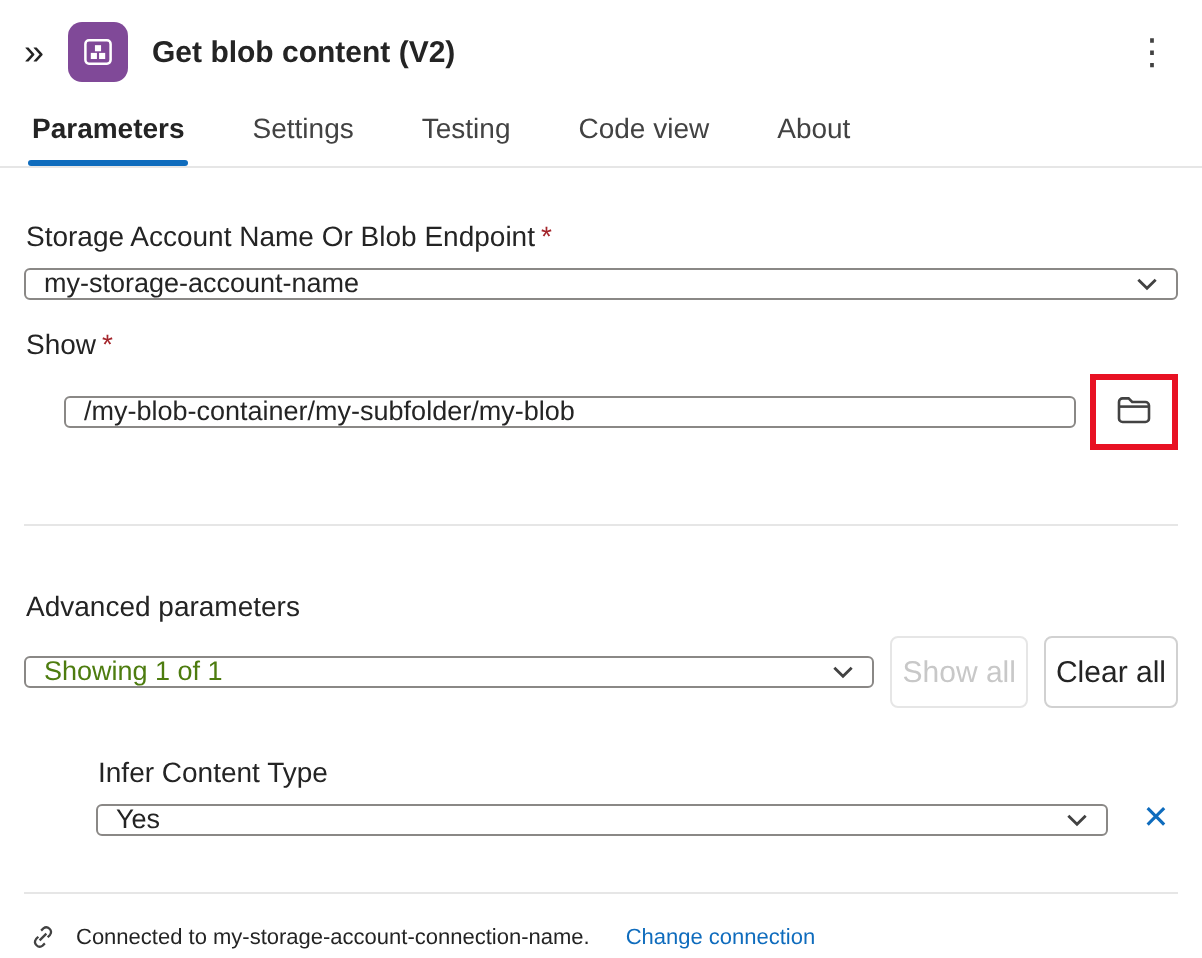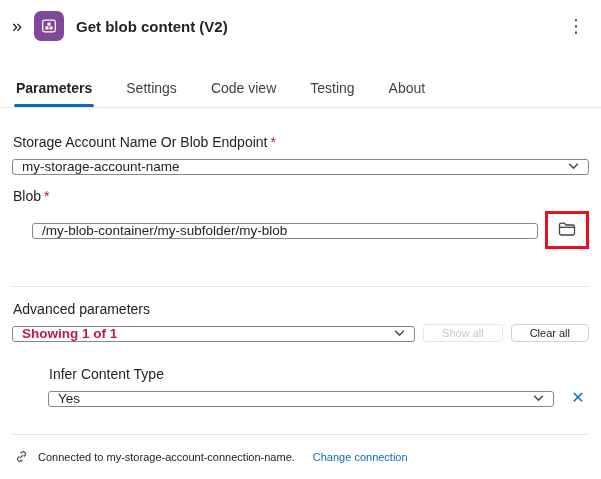--- a/index.html
+++ b/index.html
@@ -17,21 +17,21 @@
   .collapse-btn { font-size: 18px; color: #242424; margin-right: 10px; cursor: pointer; line-height: 1; padding: 2px 2px; }
   .connector-icon {
     width: 30px; height: 30px; border-radius: 7px; background: #804998;
     display: flex; align-items: center; justify-content: center; margin-right: 12px; flex: none;
   }
   .title { font-size: 15px; font-weight: 700; color: #242424; flex: 1; }
   .menu-btn { font-size: 18px; color: #424242; padding: 2px 6px; cursor: pointer; line-height: 1; }
 
   
   .tabs { display: flex; padding: 14px 0 0 14px; }
-  .tab { margin-right: 30px; padding: 0 2px 11px 2px; font-size: 14px; color: #424242; position: relative; cursor: pointer; margin-top: 24px; }
+  .tab { margin-right: 30px; padding: 0 2px 11px 2px; font-size: 14px; color: #424242; position: relative; cursor: pointer; }
   .tab.active span { font-weight: 700; color: #242424; }
   .tab.active::after {
     content: ""; position: absolute; left: 0; right: 0; bottom: 0;
     height: 3px; background: #0F6CBD; border-radius: 2px;
   }
   .divider { height: 1px; background: #E6E6E6; }
 
   .content { padding: 0 12px; }
 
   .field-label { font-size: 14px; color: #242424; margin: 0 0 7px 1px; }
@@ -53,27 +53,27 @@
   .blob-row .textbox { flex: 1; }
   .folder-annotation {
     margin-left: 7px; border: 3px solid #E81123;
     width: 44px; height: 38px; flex: none;
     display: flex; align-items: center; justify-content: center; background: #fff;
   }
   .folder-btn { background: none; border: none; cursor: pointer; display: flex; padding: 2px; }
 
   .divider-mid { margin-top: 37px; }
 
-  .group-advanced { margin-top: 14px; }
+  .group-advanced { margin-top: 32px; }
   .adv-row { display: flex; align-items: center; gap: 8px; }
   .adv-combo { flex: 1; }
-  .adv-combo input { color: #be185d; font-weight: bold; }
+  .adv-combo input { color: #4d7c0f; }
   .btn {
-    height: 18px; padding: 0 18px; background: #fff; border: 1px solid #D1D1D1;
-    border-radius: 4px; font-size: 11px; color: #242424; font-family: inherit; cursor: pointer; flex: none;
+    height: 36px; padding: 0 5px; background: #fff; border: 1px solid #D1D1D1;
+    border-radius: 4px; font-size: 15px; color: #242424; font-family: inherit; cursor: pointer; flex: none;
   }
   .btn.disabled { color: #C8C8C8; border-color: #E6E6E6; cursor: default; }
 
   .group-infer { margin-top: 24px; margin-left: 36px; }
   .infer-row { display: flex; align-items: center; }
   .infer-combo { flex: 1; }
   .dismiss-btn {
     margin-left: 13px; color: #0F6CBD; font-size: 16px; width: 22px; text-align: center;
     background: none; border: none; cursor: pointer; font-family: inherit; line-height: 1;
   }
@@ -103,24 +103,24 @@
   </div>
 
   <div class="tabs">
     <div class="tab active">
       <span>Parameters</span>
     </div>
     <div class="tab">
       <span>Settings</span>
     </div>
     <div class="tab">
+      <span>Testing</span>
+    </div>
+    <div class="tab">
       <span>Code view</span>
-    </div>
-    <div class="tab">
-      <span>Testing</span>
     </div>
     <div class="tab">
       <span>About</span>
     </div>
   </div>
   <div class="divider"></div>
 
   <div class="content">
 
     <div class="group-storage">
@@ -132,21 +132,21 @@
         <span class="chev">
           <svg width="13" height="13" viewBox="0 0 12 12">
               <path d="M2 4l4 4 4-4" fill="none" stroke="#424242" stroke-width="1.3"></path>
             </svg>
         </span>
       </div>
     </div>
 
     <div class="group-blob">
       <div class="field-label">
-        <span>Blob</span><span class="req">*</span>
+        <span>Show</span><span class="req">*</span>
       </div>
       <div class="blob-row">
         <div class="textbox">
           <input type="text" value="/my-blob-container/my-subfolder/my-blob" style="">
         </div>
         <div class="folder-annotation">
           <button class="folder-btn">
             <span>
               <svg width="20" height="20" viewBox="0 0 20 20">
                 <path d="M2.5 6c0-1 .8-1.8 1.8-1.8h3l1.8 1.8h6.6c1 0 1.8.8 1.8 1.8v6.4c0 1-.8 1.8-1.8 1.8H4.3c-1 0-1.8-.8-1.8-1.8V6z" fill="none" stroke="#424242" stroke-width="1.3"></path>

